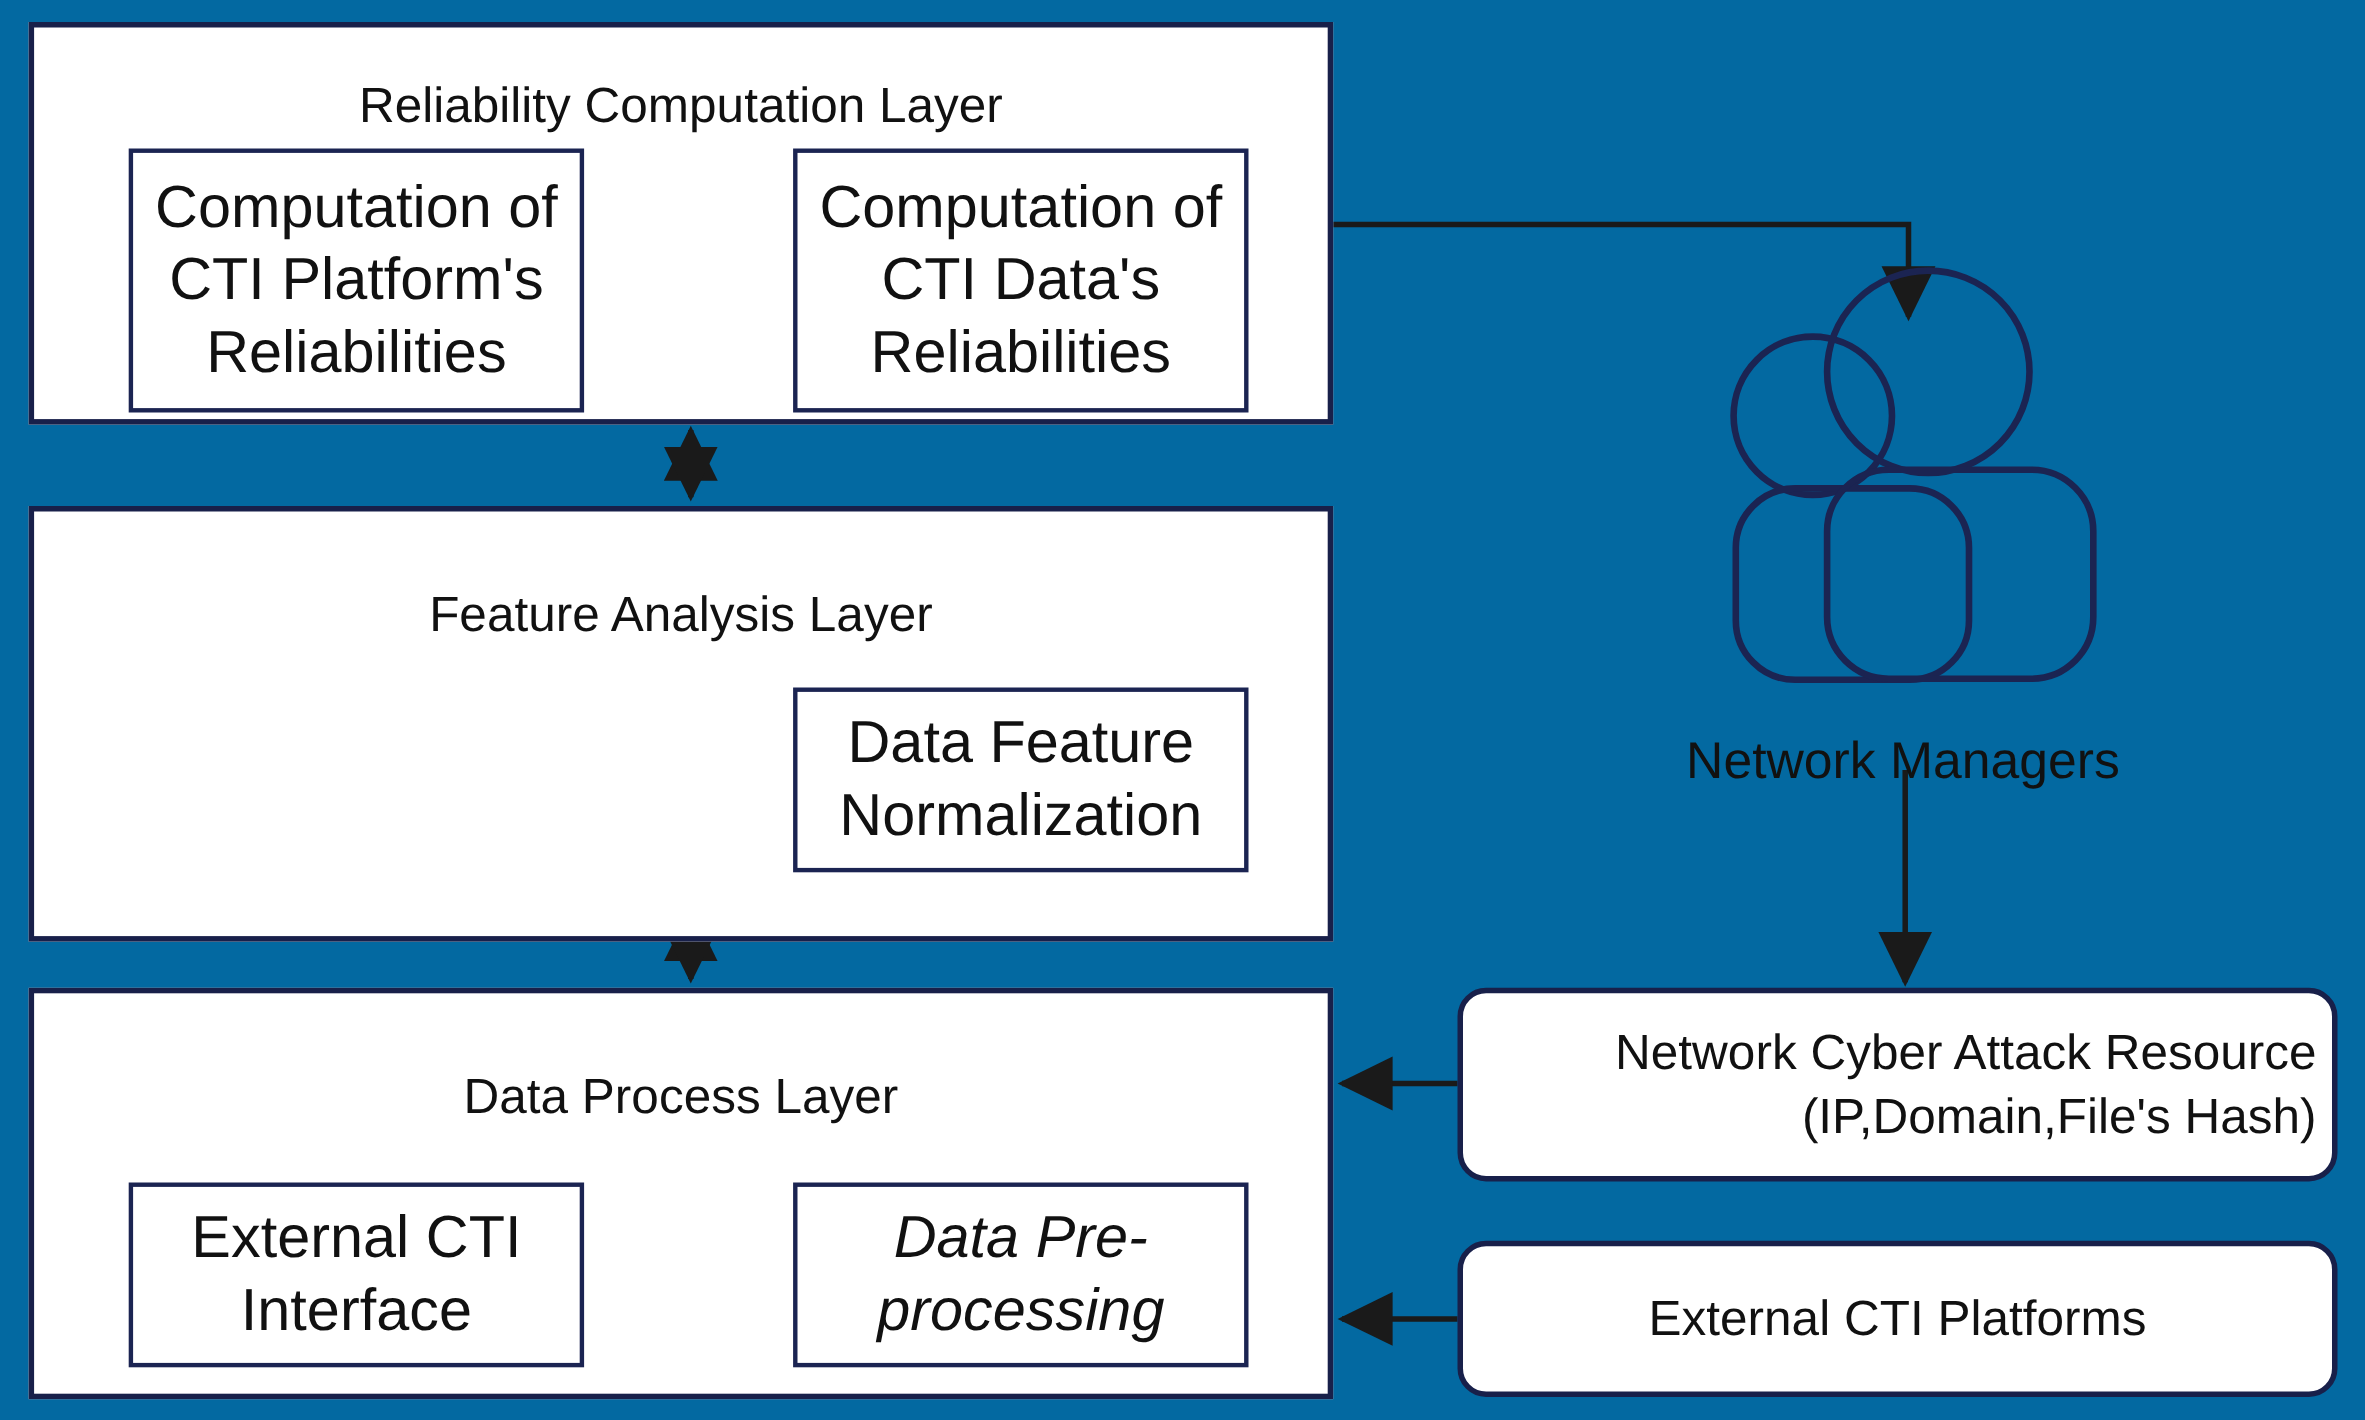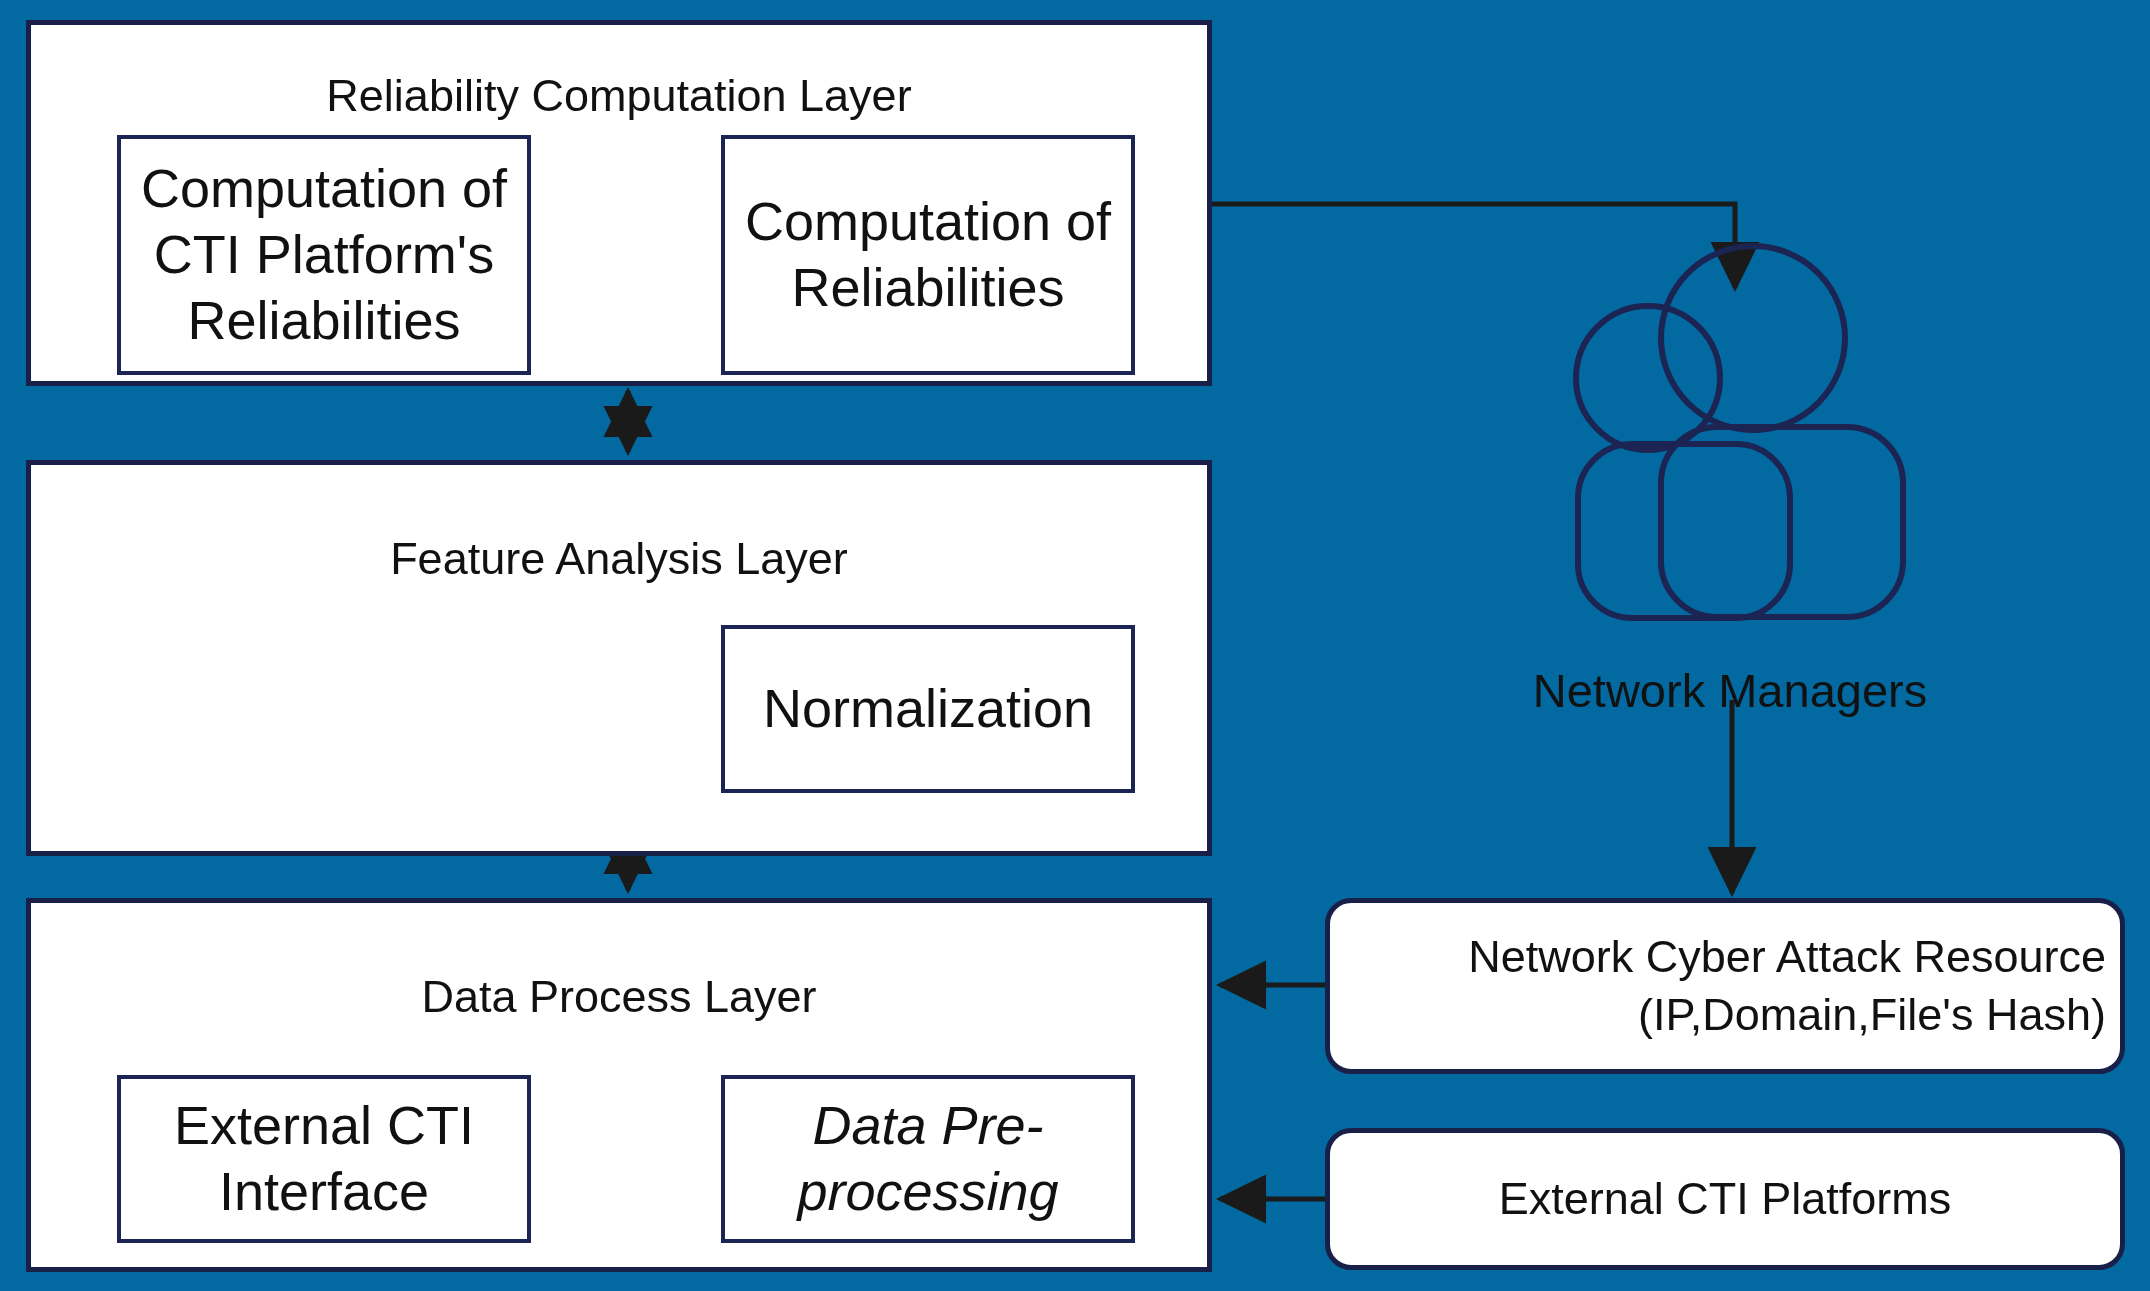--- a/index.html
+++ b/index.html
@@ -146,31 +146,33 @@
       <div>
         <span>Computation of</span>
         <span>CTI Platform's</span>
         <span>Reliabilities</span>
       </div>
     </div>
 
     <div class="module-box" style="left:690px; top:110px; width:414px; height:240px;">
       <div>
         <span>Computation of</span>
+        <span>CTI Data's</span>
         <span>Reliabilities</span>
       </div>
     </div>
   </div>
 
   <div class="layer-box" style="left:26px; top:460px; width:1186px; height:396px;">
     <div class="layer-title" style="top:68px;">Feature Analysis Layer</div>
 
 
     <div class="module-box" style="left:690px; top:160px; width:414px; height:168px;">
       <div>
+        <span>Data Feature</span>
         <span>Normalization</span>
       </div>
     </div>
   </div>
 
   <div class="layer-box" style="left:26px; top:898px; width:1186px; height:374px;">
     <div class="layer-title" style="top:68px;">Data Process Layer</div>
 
     <div class="module-box" style="left:86px; top:172px; width:414px; height:168px;">
       <div>

